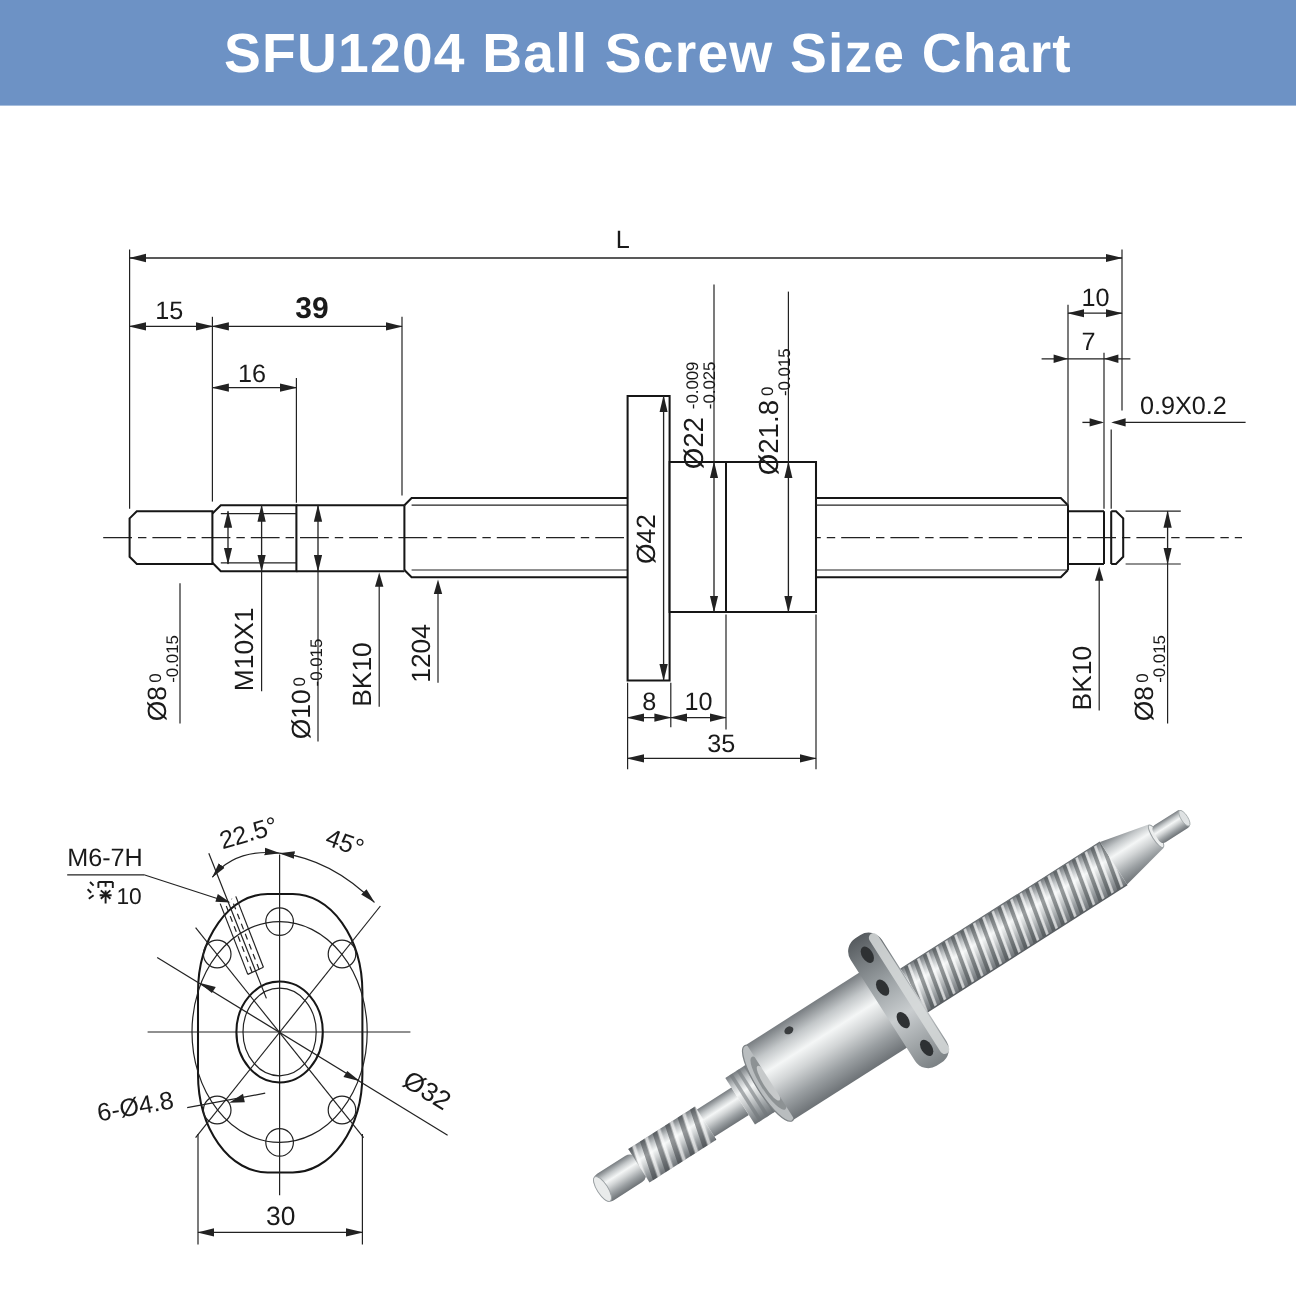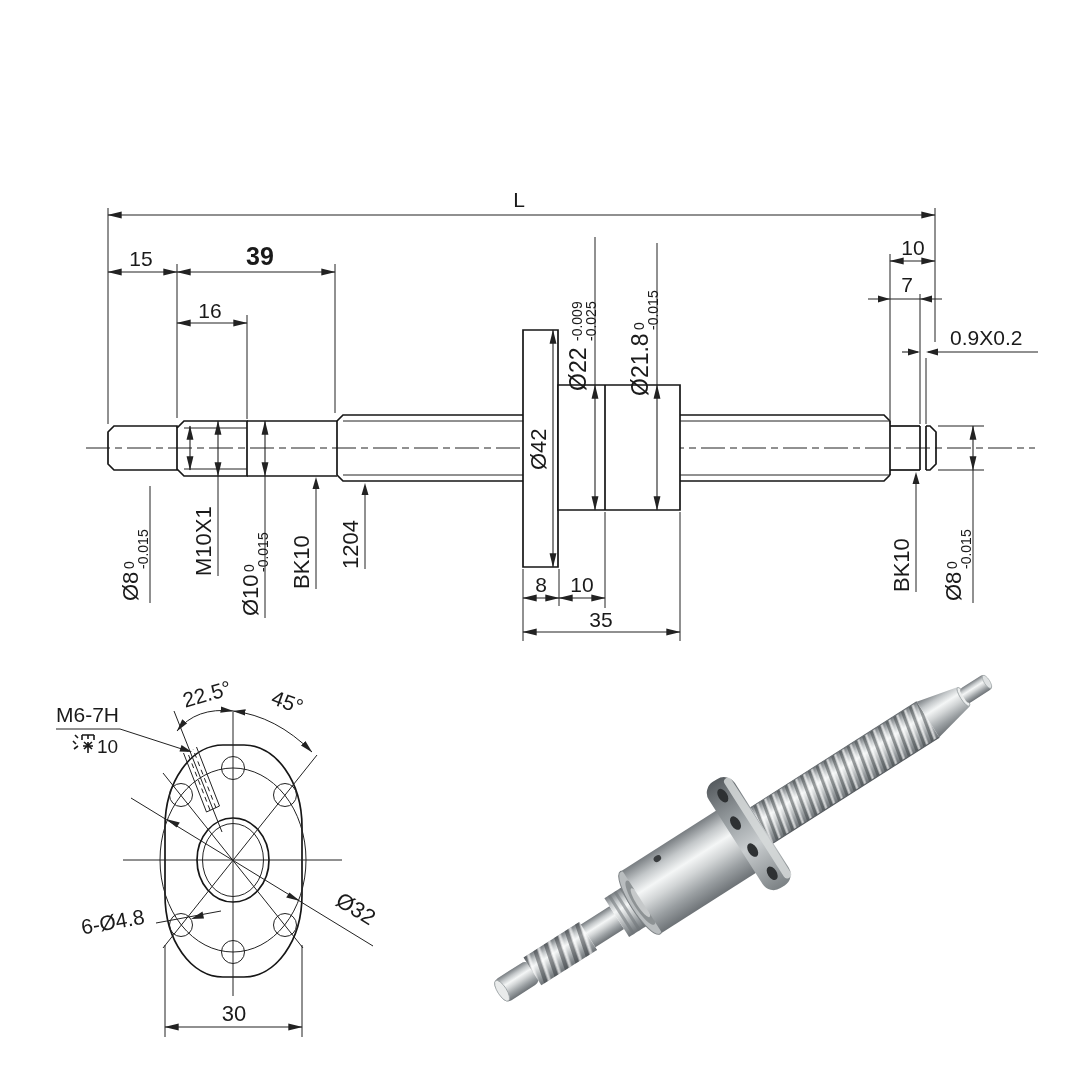--- a/index.html
+++ b/index.html
@@ -17,20 +17,23 @@
   .thin{stroke:#222222;stroke-width:1;fill:none;}
   .cl{stroke:#222222;stroke-width:1;fill:none;stroke-dasharray:24 5 7 5;}
   .dsh{stroke:#222222;stroke-width:1;fill:none;stroke-dasharray:5 4;}
   .dimtxt{font-size:21px;}
   .arr{fill:#222222;stroke:none;}
 </style>
 </head>
 <body>
 
 <div id="stage">
+  <div id="hdr">
+    <h1>SFU1204 Ball Screw Size Chart</h1>
+  </div>
 
   <svg id="drawing" width="1080" height="1080" viewBox="0 0 1080 1080">
     <defs>
       <marker id="mE" viewBox="0 0 12 8" refX="11.5" refY="4" markerWidth="13" markerHeight="9" orient="auto">
         <path d="M0,1.1 L12,4 L0,6.9 Z" fill="#222"></path>
       </marker>
       <marker id="mS" viewBox="0 0 12 8" refX="11.5" refY="4" markerWidth="13" markerHeight="9" orient="auto-start-reverse">
         <path d="M0,1.1 L12,4 L0,6.9 Z" fill="#222"></path>
       </marker>
       <linearGradient id="gMet" x1="0" y1="0" x2="0" y2="1">

